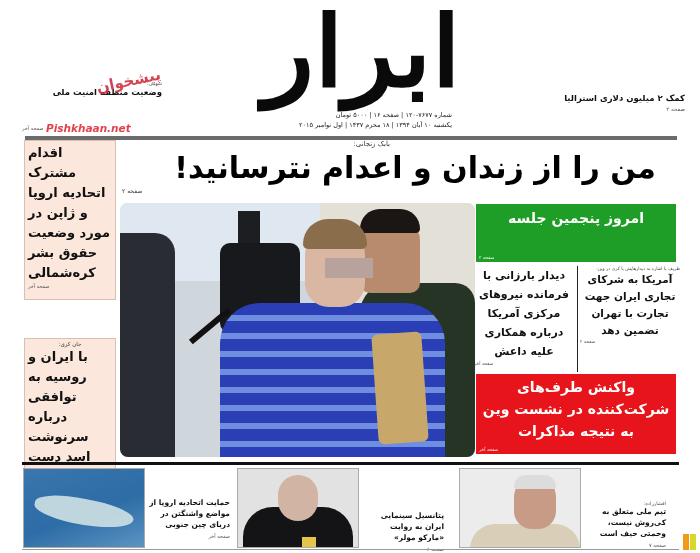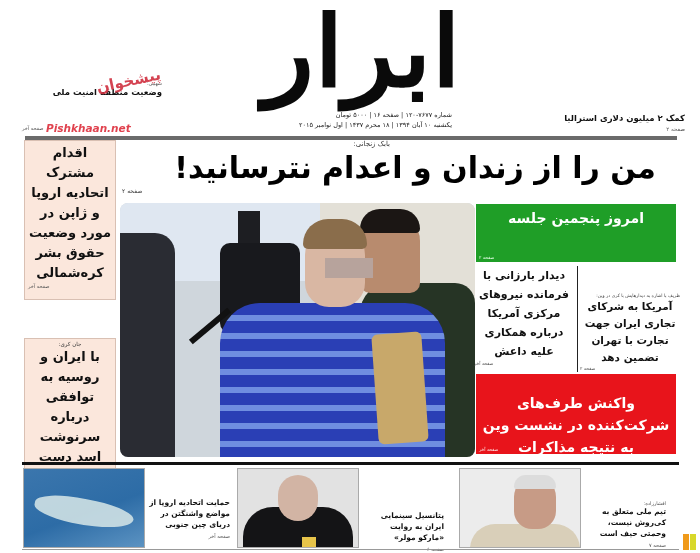--- a/index.html
+++ b/index.html
@@ -9,28 +9,28 @@
   .abs { position: absolute; }
 
   
   .masthead-logo { left: 262px; top: 2px; width: 200px; height: 100px; font-family: "DejaVu Serif", serif; font-weight: bold; font-size: 98px; line-height: 100px; text-align: center; color: #0a0a0a; letter-spacing: -2px; transform: scaleX(1.08); }
   .mast-info { left: 262px; top: 110px; width: 190px; font-size: 6.5px; line-height: 10px; color: #222; }
   .left-top { left: 22px; top: 80px; width: 140px; }
   .left-top .kicker { font-size: 5px; color: #555; }
   .left-top .hl { font-size: 8.5px; font-weight: bold; line-height: 12px; }
   .pishkhaan { left: 46px; top: 122px; font-size: 10.5px; font-weight: bold; font-style: italic; color: #e0424e; direction: ltr; }
   .pishkhaan-stamp { left: 96px; top: 72px; font-size: 15px; color: #d03040; transform: rotate(-12deg); font-weight: bold; opacity: .9; }
-  .right-top { left: 530px; top: 112px; width: 155px; }
+  .right-top { left: 530px; top: 92px; width: 155px; }
   .right-top .hl { font-size: 8.5px; font-weight: bold; line-height: 12px; }
   .right-top .page { font-size: 5.5px; color: #555; margin-top: 2px; }
   .rule-top { left: 25px; top: 136px; width: 652px; height: 4px; background: #6b6b6b; }
 
   
   .side-box { left: 24px; width: 92px; background: #fbe7dc; border: 1px solid #d9c0b3; padding: 2px 3px; }
-  .side-box .hl { font-weight: bold; font-size: 13px; line-height: 20px; text-align: center; color: #111; }
+  .side-box .hl { font-weight: bold; font-size: 13px; line-height: 20px; text-align: left; color: #111; }
   .side-box .kicker { font-size: 5.5px; color: #333; text-align: center; }
   .side-box .page { font-size: 5px; color: #555; text-align: left; direction: ltr; }
   .box1 { top: 140px; height: 160px; }
   .box2 { top: 304px; height: 150px; margin-top: 34px; }
 
   
   .main-kicker { left: 300px; top: 140px; width: 90px; font-size: 7px; color: #333; text-align: right; }
   .main-hl { left: 150px; top: 146px; width: 530px; font-size: 30px; font-weight: bold; line-height: 44px; text-align: center; color: #000; letter-spacing: -0.5px; }
   .main-page { left: 122px; top: 187px; font-size: 6px; color: #333; }
 
@@ -54,25 +54,25 @@
   .photo .envelope { position: absolute; left: 255px; top: 130px; width: 50px; height: 110px; background: #c8a86a; border-radius: 6px; transform: rotate(-4deg); }
 
   
   .green-box { left: 476px; top: 204px; width: 200px; height: 58px; background: #1f9e27; color: #fff; padding: 2px 4px; }
   .green-box .hl { font-size: 14px; font-weight: bold; line-height: 24px; text-align: center; }
   .green-box .page { position: absolute; left: 3px; bottom: 2px; font-size: 4.5px; color: #e8ffe8; }
   .mid-left { left: 474px; top: 266px; width: 100px; height: 108px; }
   .mid-left .hl { font-size: 11px; font-weight: bold; line-height: 19px; text-align: center; }
   .mid-left .page { font-size: 4.5px; color: #555; text-align: left; direction: ltr; }
   .vsep { left: 577px; top: 266px; width: 1px; height: 106px; background: #222; }
-  .mid-right { left: 580px; top: 266px; width: 100px; height: 108px; margin-top: 27px; }
+  .mid-right { left: 580px; top: 266px; width: 100px; height: 108px; }
   .mid-right .kicker { font-size: 4.5px; color: #444; }
   .mid-right .hl { font-size: 10.5px; font-weight: bold; line-height: 17px; text-align: center; }
   .mid-right .page { font-size: 4.5px; color: #555; text-align: left; direction: ltr; }
-  .red-box { left: 476px; top: 374px; width: 200px; height: 80px; background: #e8141b; color: #fff; padding: 18px 4px; }
+  .red-box { left: 476px; top: 374px; width: 200px; height: 80px; background: #e8141b; color: #fff; padding: 2px 4px; }
   .red-box .hl { font-size: 14px; font-weight: bold; line-height: 22px; text-align: center; }
   .red-box .page { position: absolute; left: 3px; bottom: 2px; font-size: 4.5px; color: #ffe6e6; }
 
   .rule-bottom { left: 22px; top: 462px; width: 657px; height: 3px; background: #111; }
   .rule-footer { left: 22px; top: 549px; width: 657px; height: 1px; background: #999; }
 
   
   .thumb { top: 468px; height: 80px; border: 1px solid #aaa; overflow: hidden; }
   .thumb1 { left: 23px; width: 122px; background: linear-gradient(160deg, #3b76ad 0%, #2d6ca6 55%, #5c93c2 100%); }
   .thumb1 .island { position: absolute; left: 10px; top: 30px; width: 100px; height: 26px; border-radius: 50% 40% 60% 40%; background: #cfe1e4; transform: rotate(12deg); opacity: .9; }

